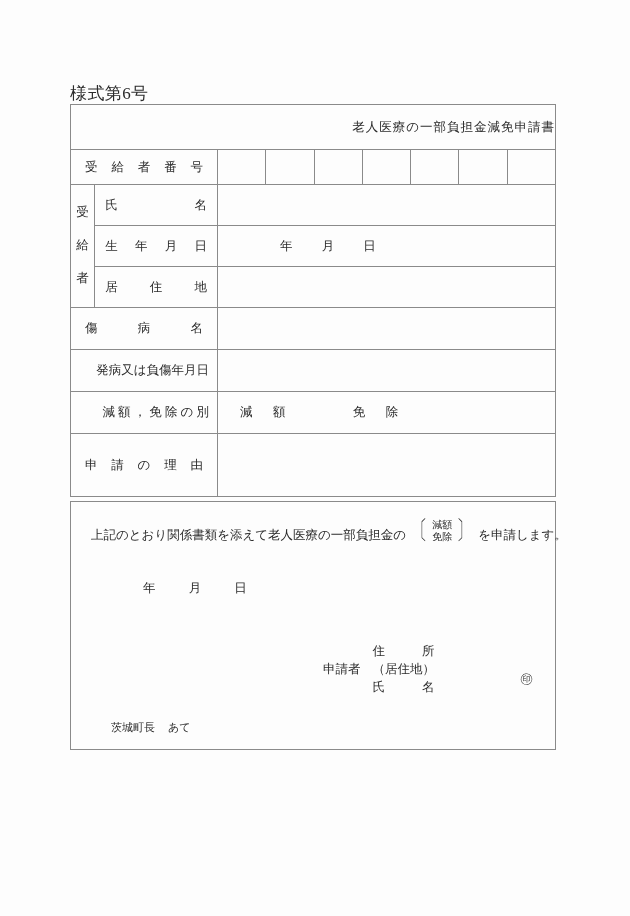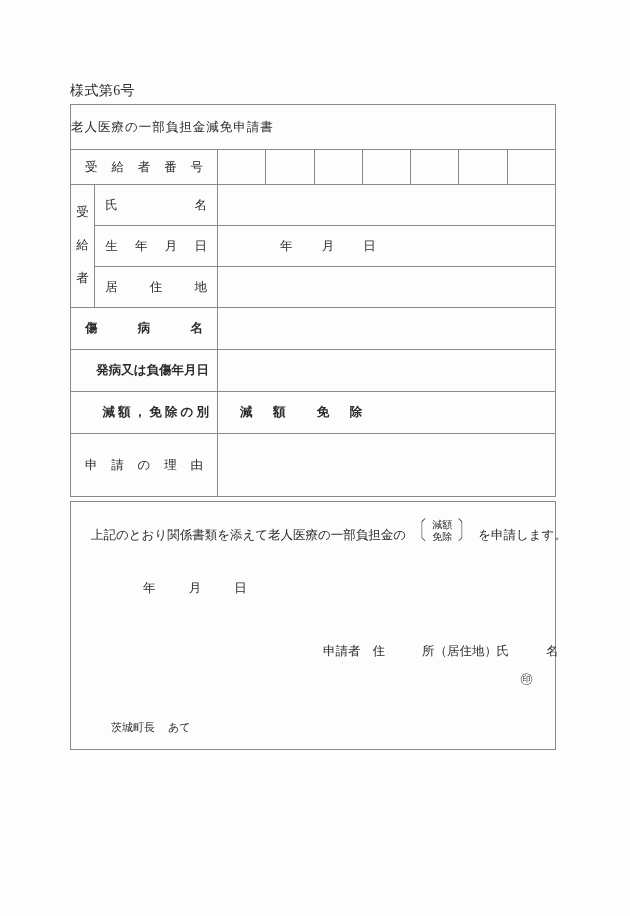--- a/index.html
+++ b/index.html
@@ -22,21 +22,21 @@
     width: 630px;
     height: 916px;
     background: #fdfdfd;
   }
 
   
   .form-no {
     position: absolute;
     left: 70px;
     top: 82px;
-    font-size: 14px;
+    font-size: 17px;
     letter-spacing: 0.4px;
     white-space: nowrap;
   }
 
   
   .form-table {
     position: absolute;
     left: 70px;
     top: 104px;
     width: 486px;
@@ -46,21 +46,21 @@
   .form-table td {
     border: 1px solid #8a8a8a;
     padding: 0;
     vertical-align: middle;
     font-size: 12.5px;
   }
 
   
   .title-cell {
     height: 44px;
-    text-align: left;
+    text-align: right;
     font-size: 13px;
     letter-spacing: 1px;
   }
 
   
   .recv-label {
     height: 34px;
     text-align: center;
     letter-spacing: 0.5px;
   }
@@ -100,41 +100,41 @@
     flex-direction: column;
     justify-content: space-around;
     align-items: center;
     height: 100%;
     min-height: 100px;
     font-size: 12.5px;
     line-height: 1.1;
   }
 
   .row-h40 { height: 40px; }
-  .row-h41 { height: 41px; font-weight: bold; }
+  .row-h41 { height: 41px; }
   .row-h60 { height: 62px; }
 
   .value-cell {
     padding-left: 0;
   }
   .date-inline {
     display: inline-block;
     margin-left: 62px;
     letter-spacing: 0;
     white-space: nowrap;
   }
   .date-inline span { margin-right: 26px; }
   .date-inline span:last-child { margin-right: 0; }
 
   .choice-inline {
     display: inline-block;
     margin-left: 22px;
     white-space: nowrap;
   }
-  .choice-inline .c1 { margin-right: 24px; letter-spacing: 4px; }
+  .choice-inline .c1 { margin-right: 60px; letter-spacing: 4px; }
   .choice-inline .c2 { letter-spacing: 4px; }
 
   
   .statement-panel {
     position: absolute;
     left: 70px;
     top: 501px;
     width: 486px;
     height: 249px;
     border: 1px solid #8a8a8a;
@@ -190,21 +190,21 @@
     font-size: 12.5px;
     display: flex;
     align-items: center;
     white-space: nowrap;
   }
   .applicant-label {
     margin-right: 12px;
   }
   .applicant-fields {
     display: flex;
-    flex-direction: row;
+    flex-direction: column;
     line-height: 1.45;
   }
   .af-row { white-space: nowrap; }
   .af-spread {
     display: inline-block;
     width: 62px;
     text-align: justify;
     text-align-last: justify;
   }
   .seal-mark {

